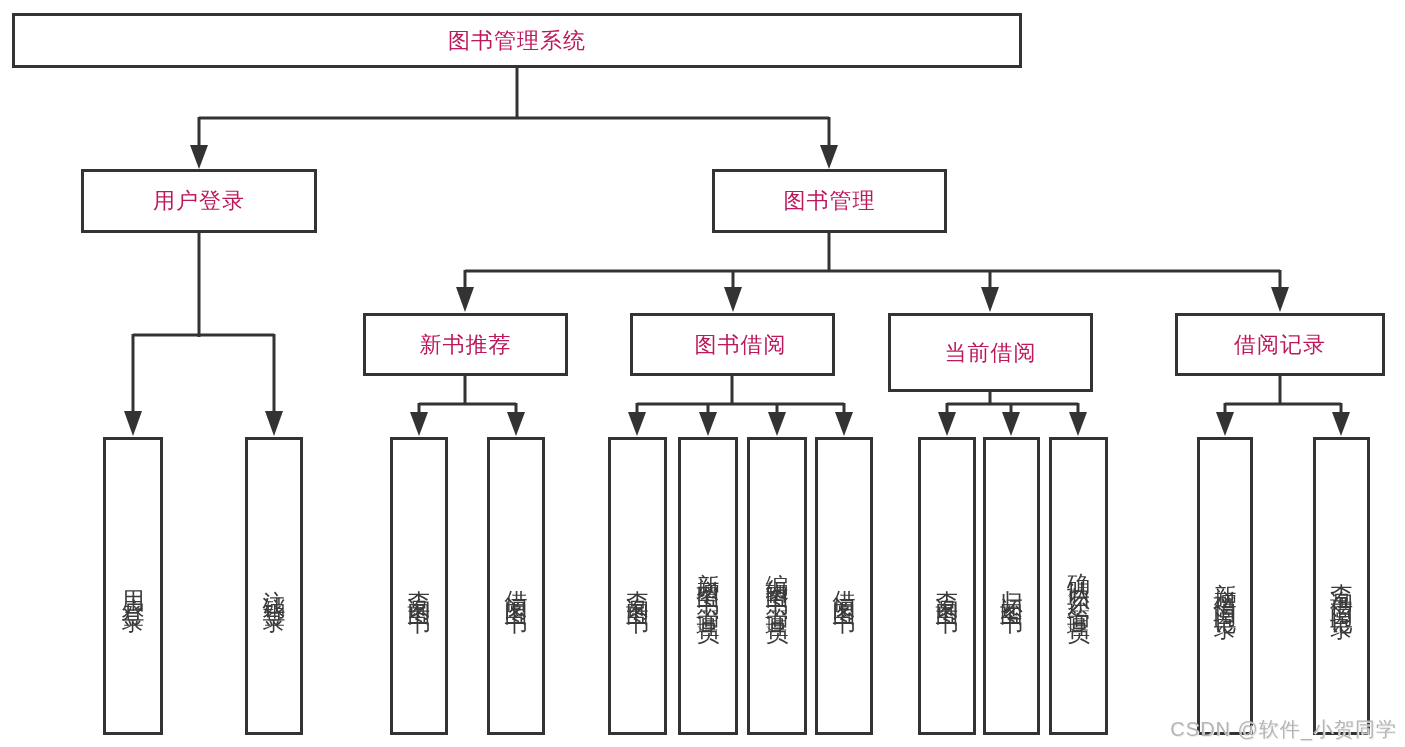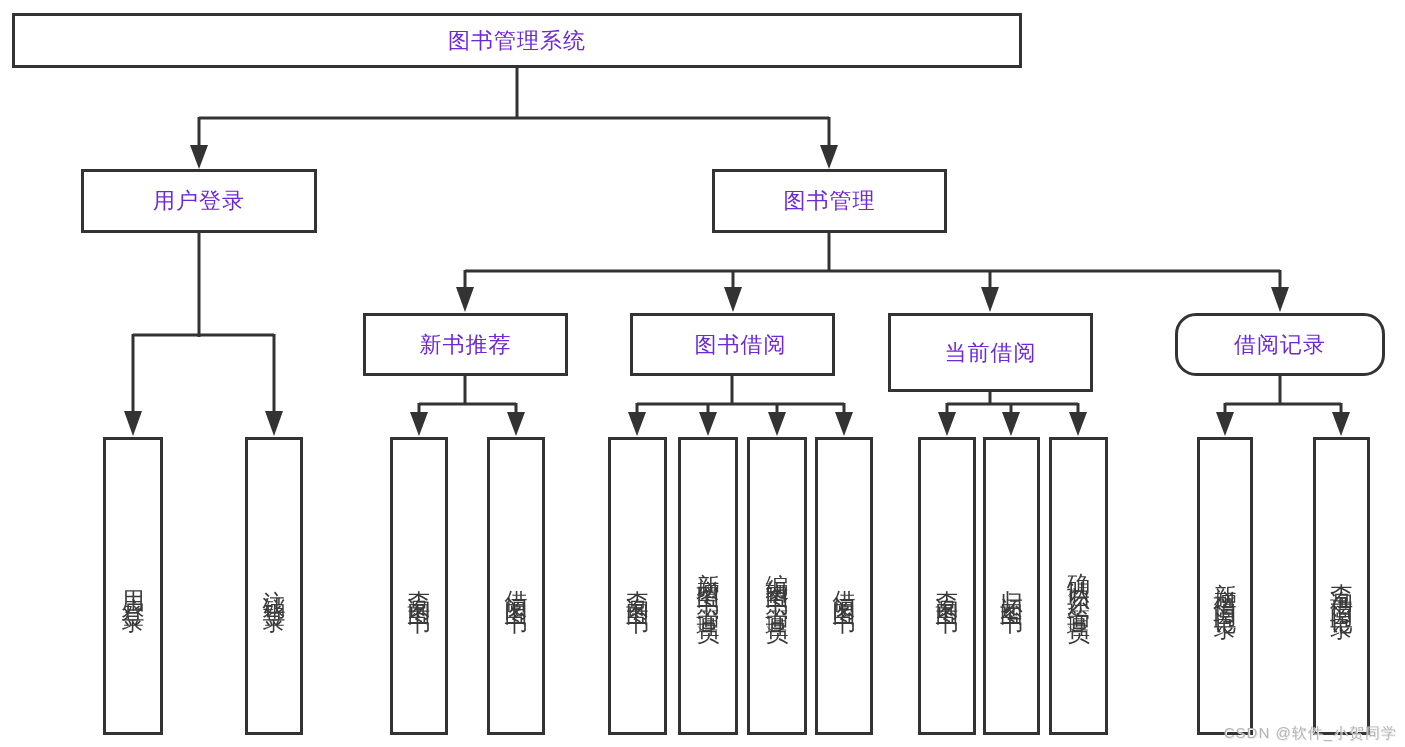--- a/index.html
+++ b/index.html
@@ -13,21 +13,21 @@
   }
   .node{
     position:absolute;
     background:#ffffff;
     border:3px solid #333333;
     display:flex;
     align-items:center;
     justify-content:center;
     font-size:22px;
     letter-spacing:1px;
-    color:#6d28d9;
+    color:#be185d;
     box-sizing:border-box;
     text-align:center;
   }
   .leaf{
     position:absolute;
     background:#ffffff;
     border:3px solid #333333;
     display:flex;
     align-items:center;
     justify-content:center;
@@ -44,21 +44,21 @@
   }
   #connectors{
     position:absolute;
     left:0;top:0;
     pointer-events:none;
   }
   #watermark{
     position:absolute;
     right:8px;
     bottom:4px;
-    font-size:15px;
+    font-size:20px;
     color:#b5b5b5;
     letter-spacing:1px;
     text-shadow:1px 1px 0 #ededed;
   }
 </style>
 </head>
 <body>
 
 <div id="canvas">
 
@@ -148,21 +148,21 @@
 
   <div class="node" style="left:363px;top:313px;width:205px;height:63px;">
     <span>新书推荐</span>
   </div>
   <div class="node" style="left:630px;top:313px;width:205px;height:63px;padding-left:16px;">
     <span>图书借阅</span>
   </div>
   <div class="node" style="left:888px;top:313px;width:205px;height:79px;">
     <span>当前借阅</span>
   </div>
-  <div class="node" style="left:1175px;top:313px;width:210px;height:63px;border-radius:21px;">
+  <div class="node" style="left:1175px;top:313px;width:210px;height:63px;">
     <span>借阅记录</span>
   </div>
 
   <div class="leaf" style="left:103px;top:437px;width:60px;height:298px;">
     <span>用户登录</span>
   </div>
   <div class="leaf" style="left:245px;top:437px;width:58px;height:298px;">
     <span>注销登录</span>
   </div>
 

